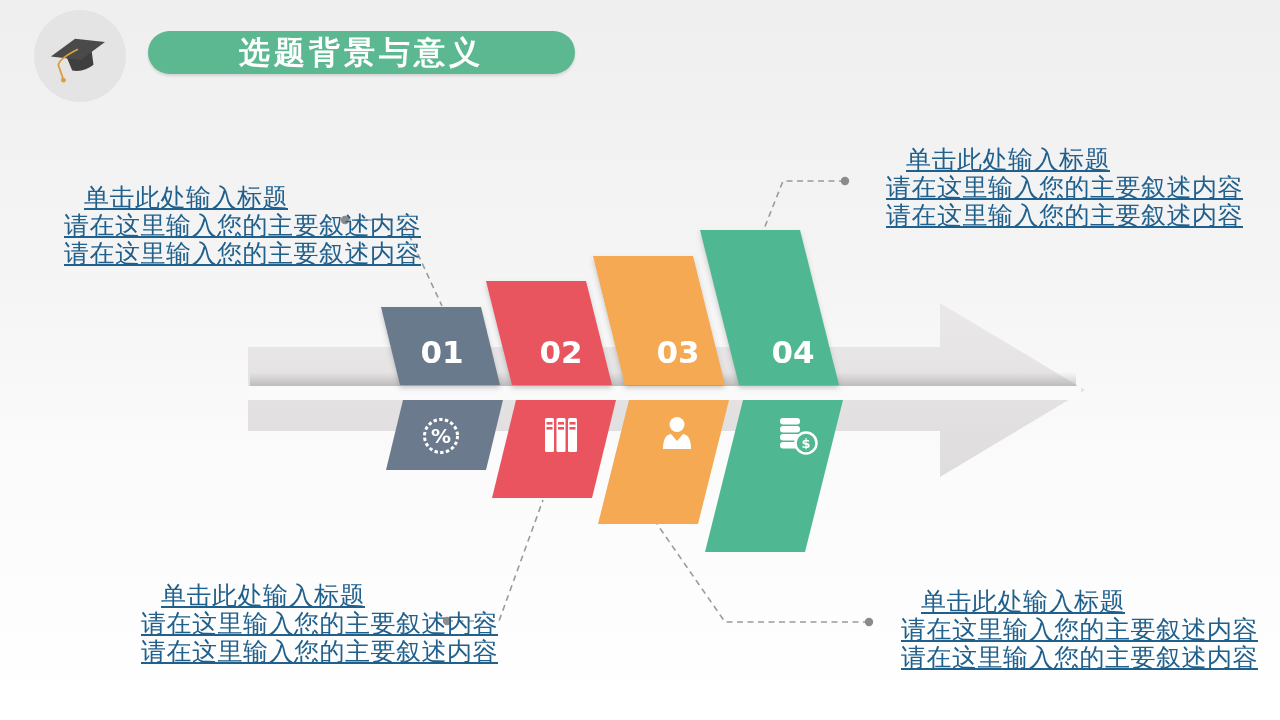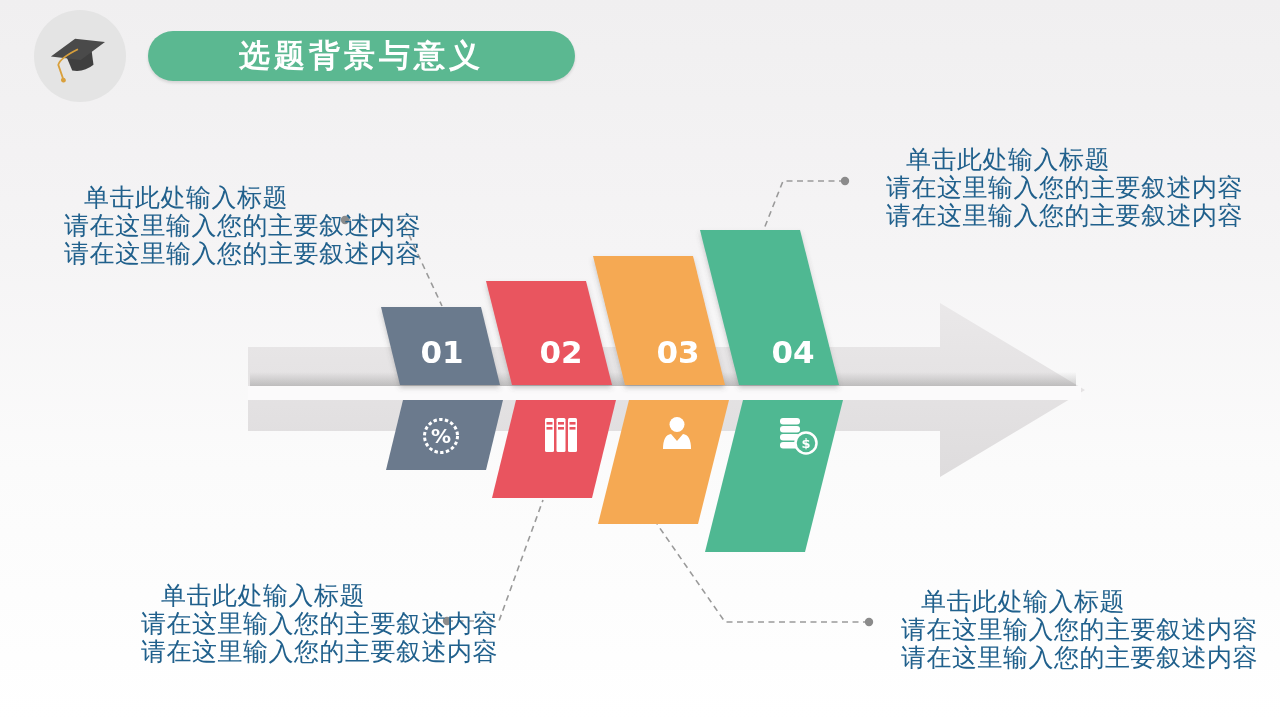--- a/index.html
+++ b/index.html
@@ -1,26 +1,26 @@
 <!DOCTYPE html>
 <html><head>
 <meta charset="utf-8">
 <style>
   html,body{margin:0;padding:0;}
   body{font-family:"Liberation Sans","DejaVu Sans",sans-serif;}
   .slide{position:relative;width:1280px;height:720px;overflow:hidden;
          background:linear-gradient(180deg,#f0eff0 0%,#f5f4f5 35%,#fbfbfb 65%,#ffffff 100%);}
   .logo-circle{position:absolute;left:34px;top:10px;width:92px;height:92px;border-radius:50%;
                background:#e4e4e4;}
-  .title-pill{position:absolute;left:148px;top:31px;width:427px;height:50px;border-radius:25px;
+  .title-pill{position:absolute;left:148px;top:31px;width:427px;height:43px;border-radius:25px;
               display:flex;align-items:center;justify-content:center;
               box-shadow:0 2px 3px rgba(0,0,0,0.12);}
   .title-pill span{color:#ffffff;font-size:31px;font-weight:700;letter-spacing:4px;}
   .diagram-svg{position:absolute;left:0;top:0;}
-  .callout{position:absolute;font-size:25px;line-height:28px;letter-spacing:0.5px;white-space:nowrap;}
+  .callout{position:absolute;font-size:25px;line-height:28px;letter-spacing:0.5px;white-space:nowrap;text-decoration:underline;}
   .callout .c-title{padding-left:20px;}
   .callout-tl{left:64px;top:183px;}
   .callout-tr{left:886px;top:145px;}
   .callout-bl{left:141px;top:581px;}
   .callout-br{left:901px;top:587px;}
 </style>
 </head>
 <body>
 
 <div class="slide">

